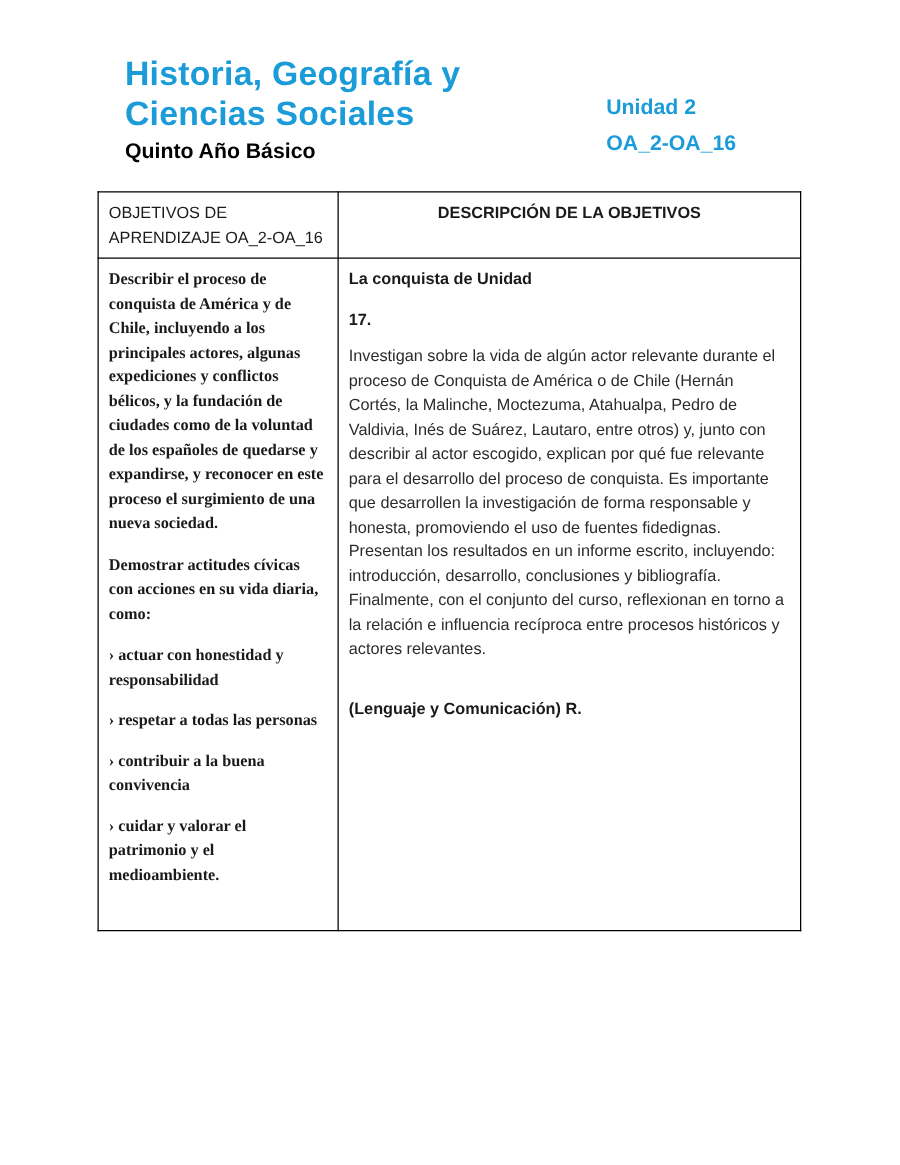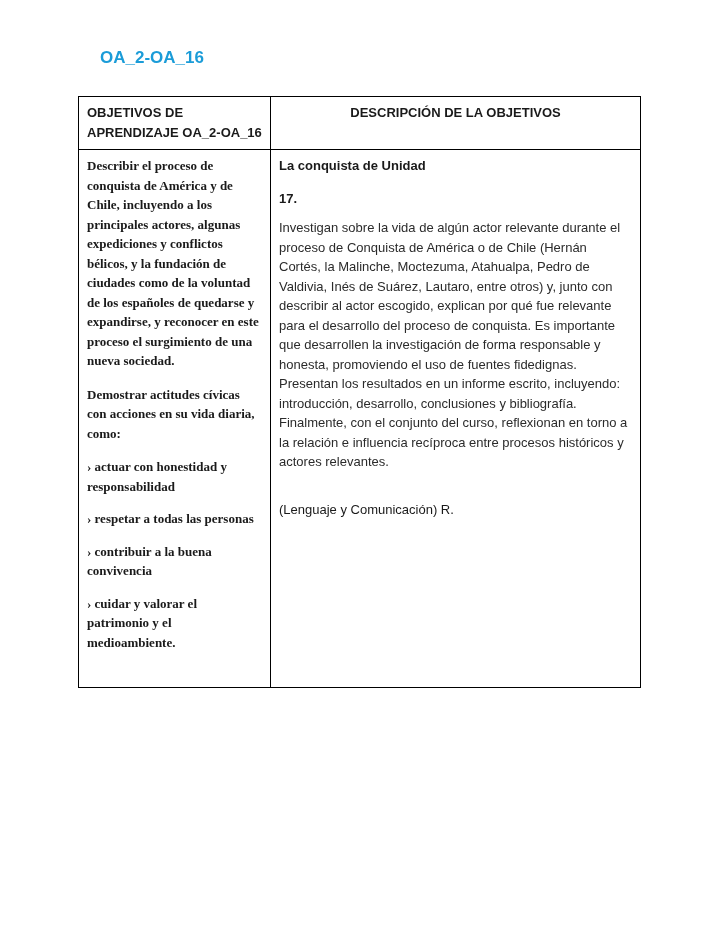--- a/index.html
+++ b/index.html
@@ -60,49 +60,54 @@
     margin: 22px 0 0 78px;
     width: 563px;
     table-layout: fixed;
   }
   table.activities td, table.activities th {
     border: 1px solid #000000;
     vertical-align: top;
     padding: 6px 8px;
     font-size: 13px;
   }
-  th.col1 { width: 192px; text-align: left; font-weight: bold; line-height: 1.55; }
+  th.col1 { width: 192px; text-align: left; font-weight: normal; line-height: 1.55; }
   th.col2 { text-align: center; font-weight: bold; line-height: 1.55; }
   td.objectives-cell {
     font-weight: bold;
     line-height: 1.5;
     height: 538px;
     padding-right: 10px;
     font-family: Liberation Serif, serif;
   }
   td.activity-cell {
     line-height: 1.5;
     padding-left: 9px;
     padding-right: 9px;
   }
   .obj-block { margin-bottom: 14px; }
   .bullet-item { margin-bottom: 13px; }
   .bullet-item:last-child { margin-bottom: 0; }
   .activity-title { font-weight: bold; margin-bottom: 13px; }
   .activity-number { font-weight: bold; margin-bottom: 10px; }
   .activity-body { margin-bottom: 13px; color: #2b2b2b; }
-  .activity-tag { font-weight: normal; margin-top: 28px; }
+  .activity-tag { font-weight: bold; margin-top: 28px; }
 </style>
 </head>
 <body>
 
 <div class="page">
 
   <div class="header">
+    <div class="header-left">
+      <div class="doc-title">Historia, Geografía y Ciencias Sociales</div>
+      <div class="doc-subtitle">Quinto Año Básico</div>
+    </div>
     <div class="header-right">
+      <div class="unit-label">Unidad 2</div>
       <div class="oa-code">OA_2-OA_16</div>
     </div>
   </div>
 
 
   <table class="activities">
     <tbody>
         <tr>
       <th class="col1">OBJETIVOS DE APRENDIZAJE OA_2-OA_16</th>
       <th class="col2">DESCRIPCIÓN DE LA OBJETIVOS</th>

